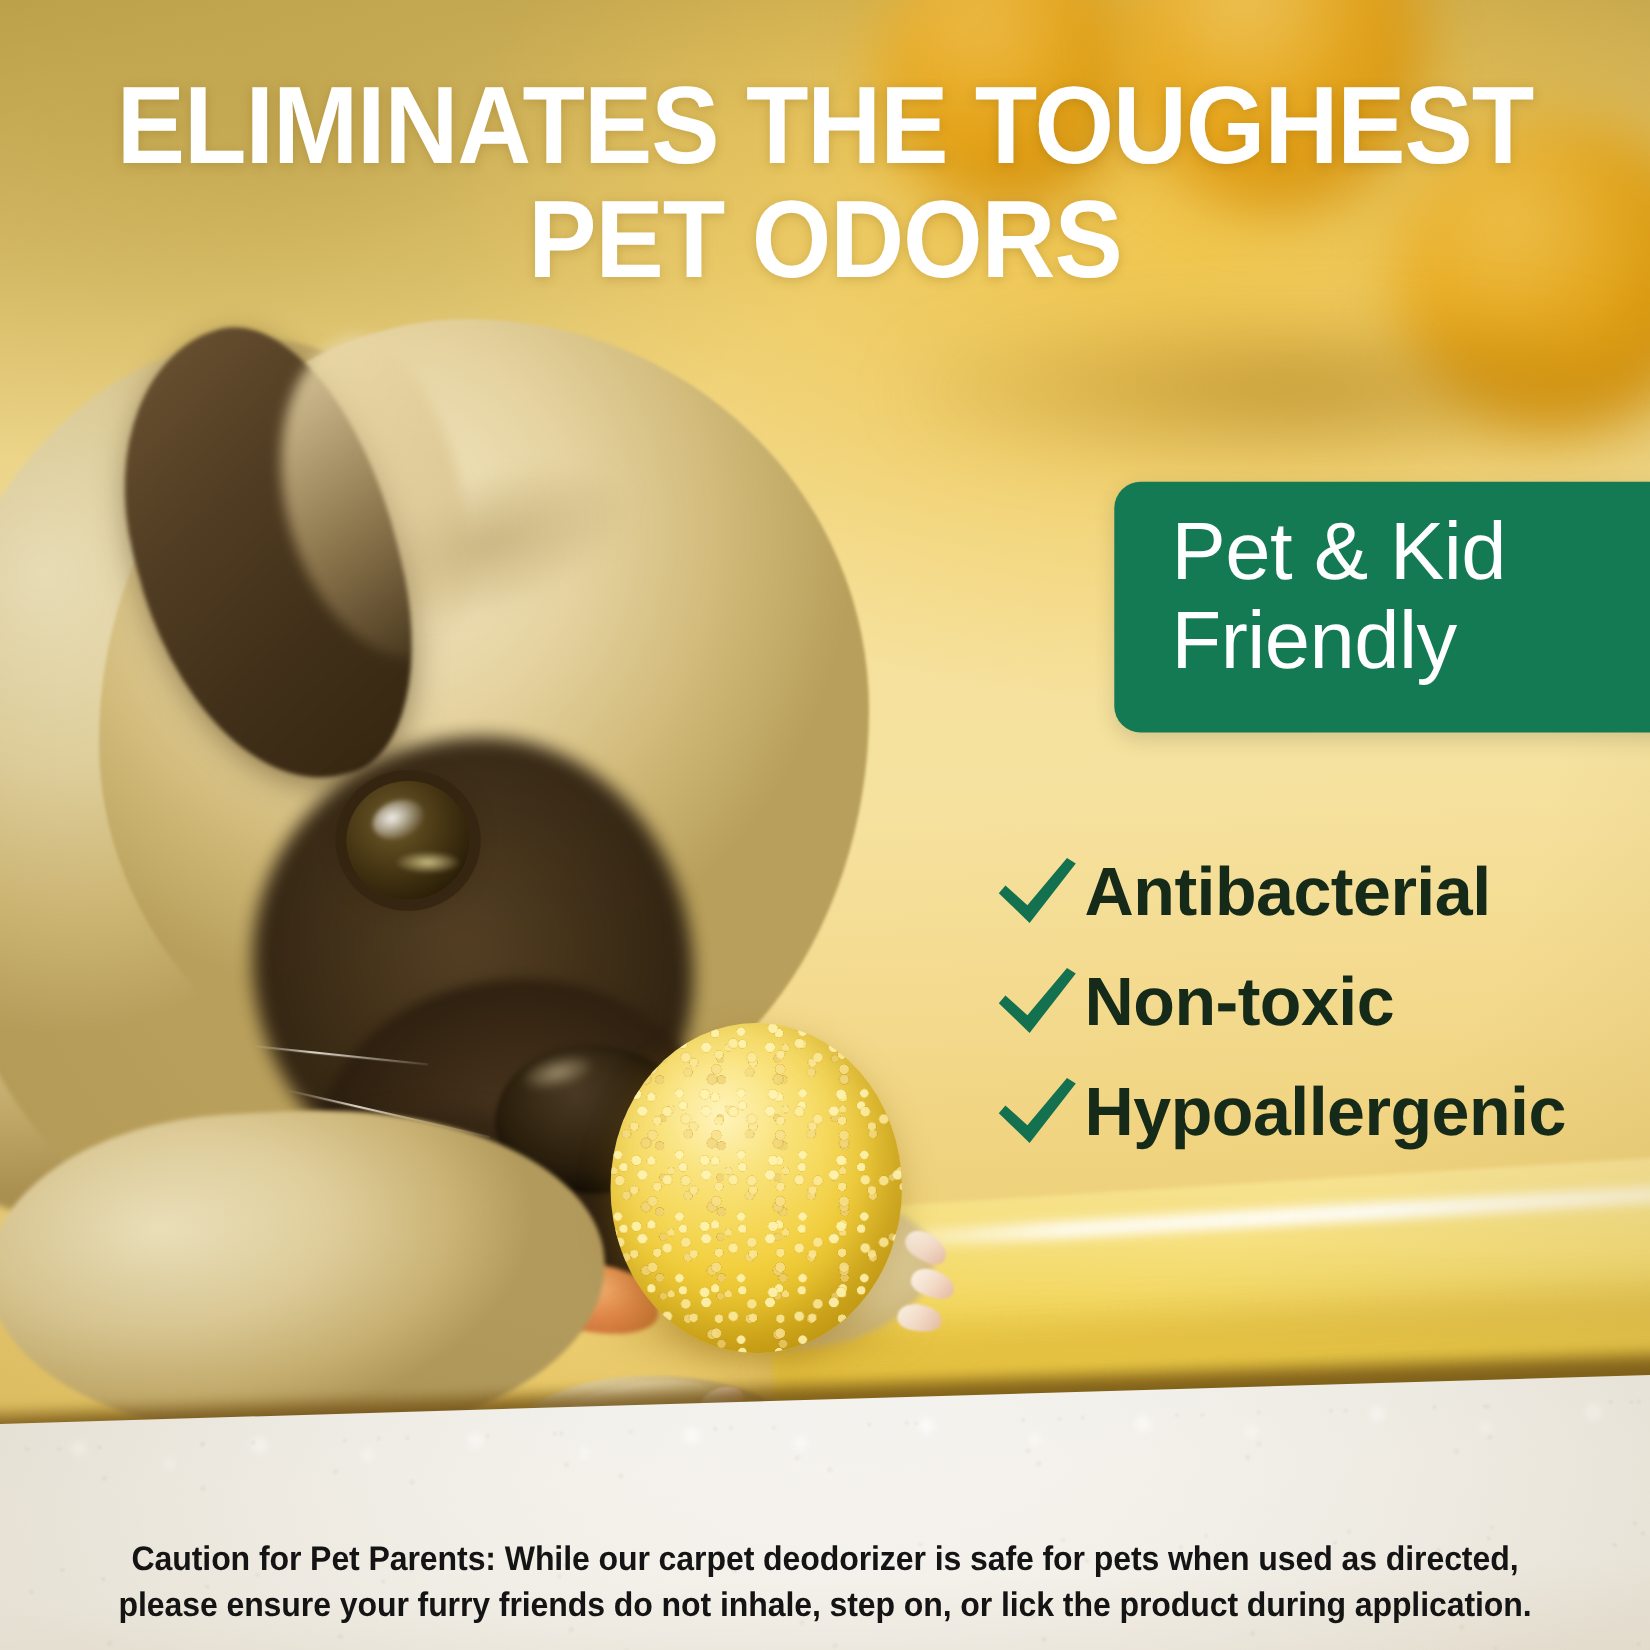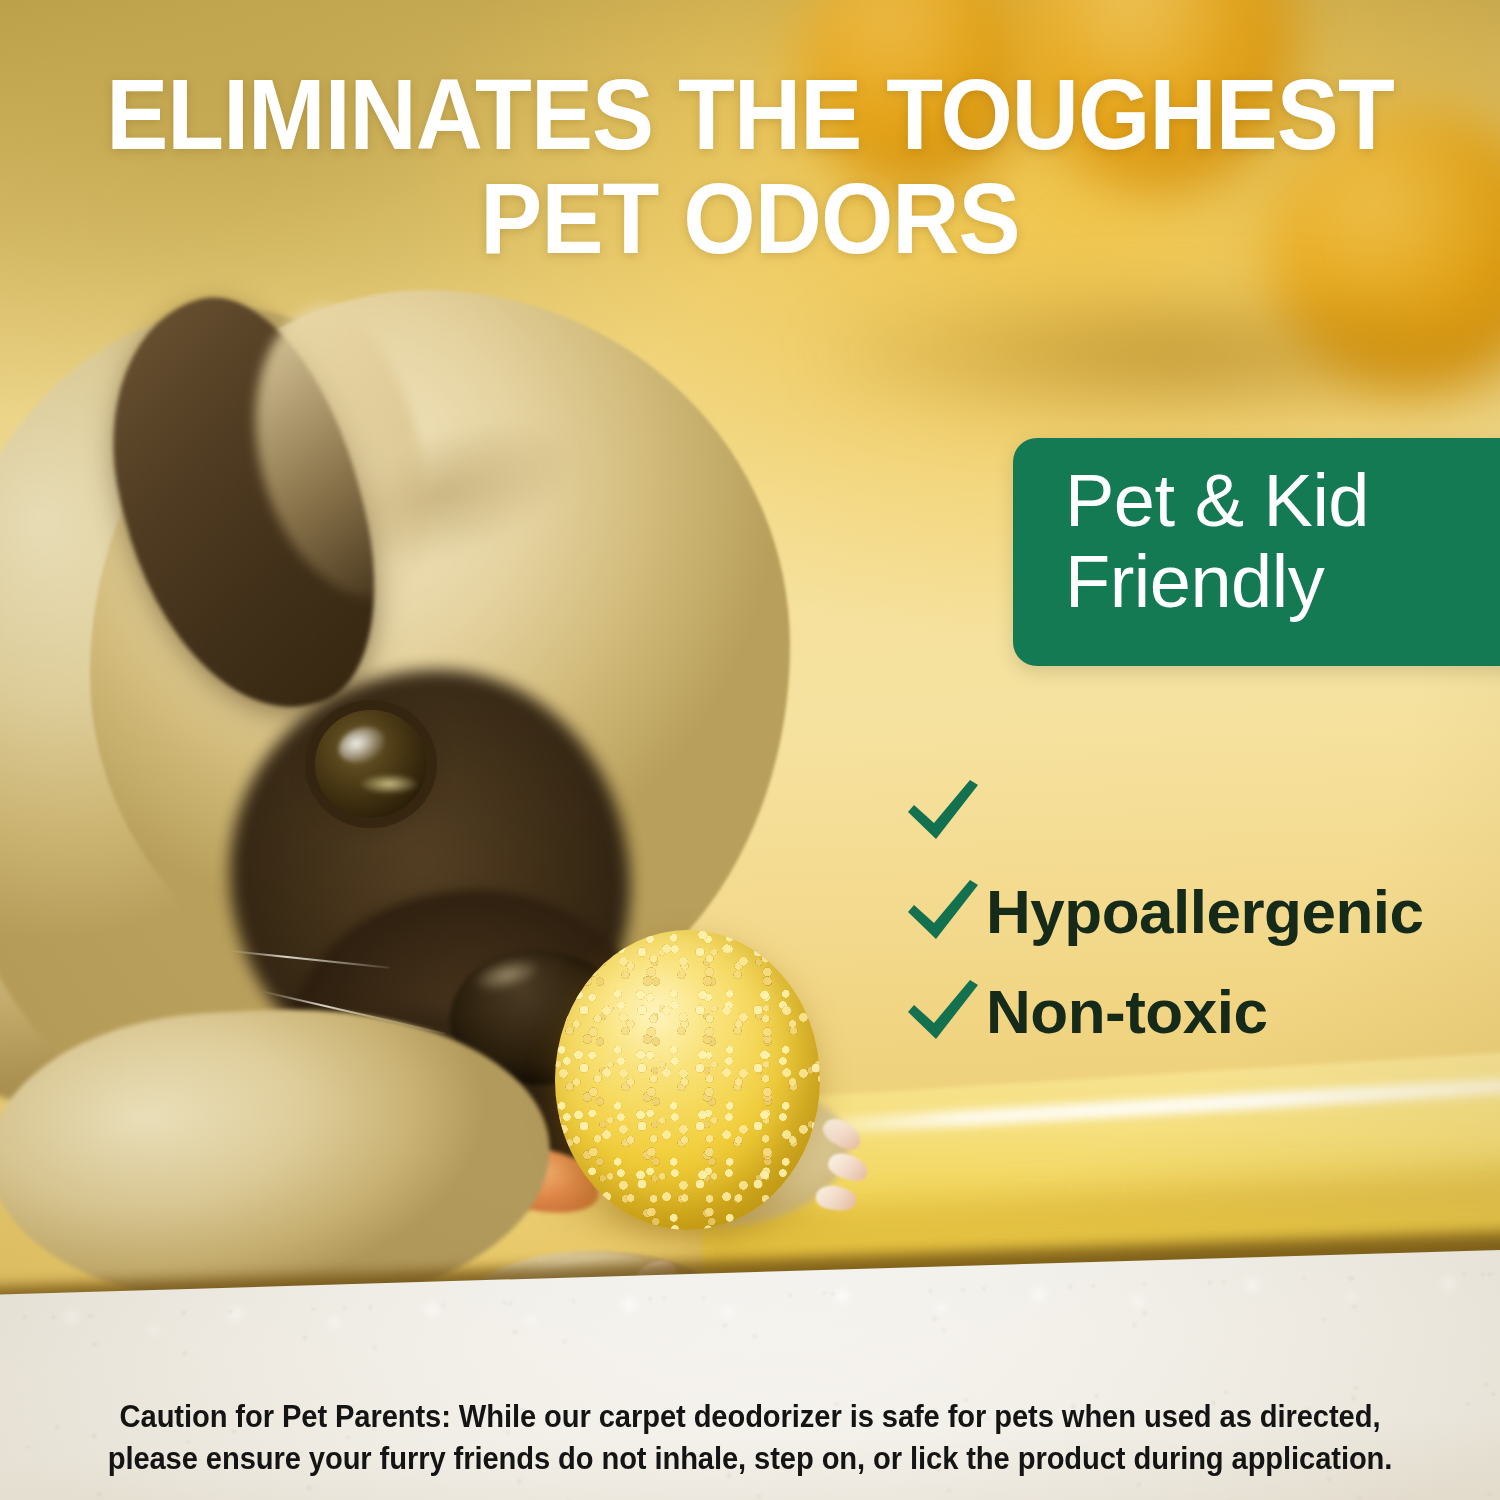--- a/index.html
+++ b/index.html
@@ -469,38 +469,39 @@
   </div>
 
   <div class="features">
 
     <div class="feature-row">
       <span class="check-icon">
         <svg viewBox="0 0 86 76" width="86" height="76" aria-hidden="true">
           <path d="M8 38 L14 31 L34 49 L70 6 L78 11 L36 65 Z" fill="#13714f"></path>
         </svg>
       </span>
+      <span class="feature-label">Antibacterial</span>
+    </div>
+
+    <div class="feature-row">
+      <span class="check-icon">
+        <svg viewBox="0 0 86 76" width="86" height="76" aria-hidden="true">
+          <path d="M8 38 L14 31 L34 49 L70 6 L78 11 L36 65 Z" fill="#13714f"></path>
+        </svg>
+      </span>
+      <span class="feature-label">Non-toxic</span>
     </div>
 
     <div class="feature-row">
       <span class="check-icon">
         <svg viewBox="0 0 86 76" width="86" height="76" aria-hidden="true">
           <path d="M8 38 L14 31 L34 49 L70 6 L78 11 L36 65 Z" fill="#13714f"></path>
         </svg>
       </span>
       <span class="feature-label">Hypoallergenic</span>
     </div>
 
-    <div class="feature-row">
-      <span class="check-icon">
-        <svg viewBox="0 0 86 76" width="86" height="76" aria-hidden="true">
-          <path d="M8 38 L14 31 L34 49 L70 6 L78 11 L36 65 Z" fill="#13714f"></path>
-        </svg>
-      </span>
-      <span class="feature-label">Non-toxic</span>
-    </div>
-
   </div>
 
   <div class="caution">Caution for Pet Parents: While our carpet deodorizer is safe for pets when used as directed,
 please ensure your furry friends do not inhale, step on, or lick the product during application.</div>
 
 </div>
 
 </body></html>

